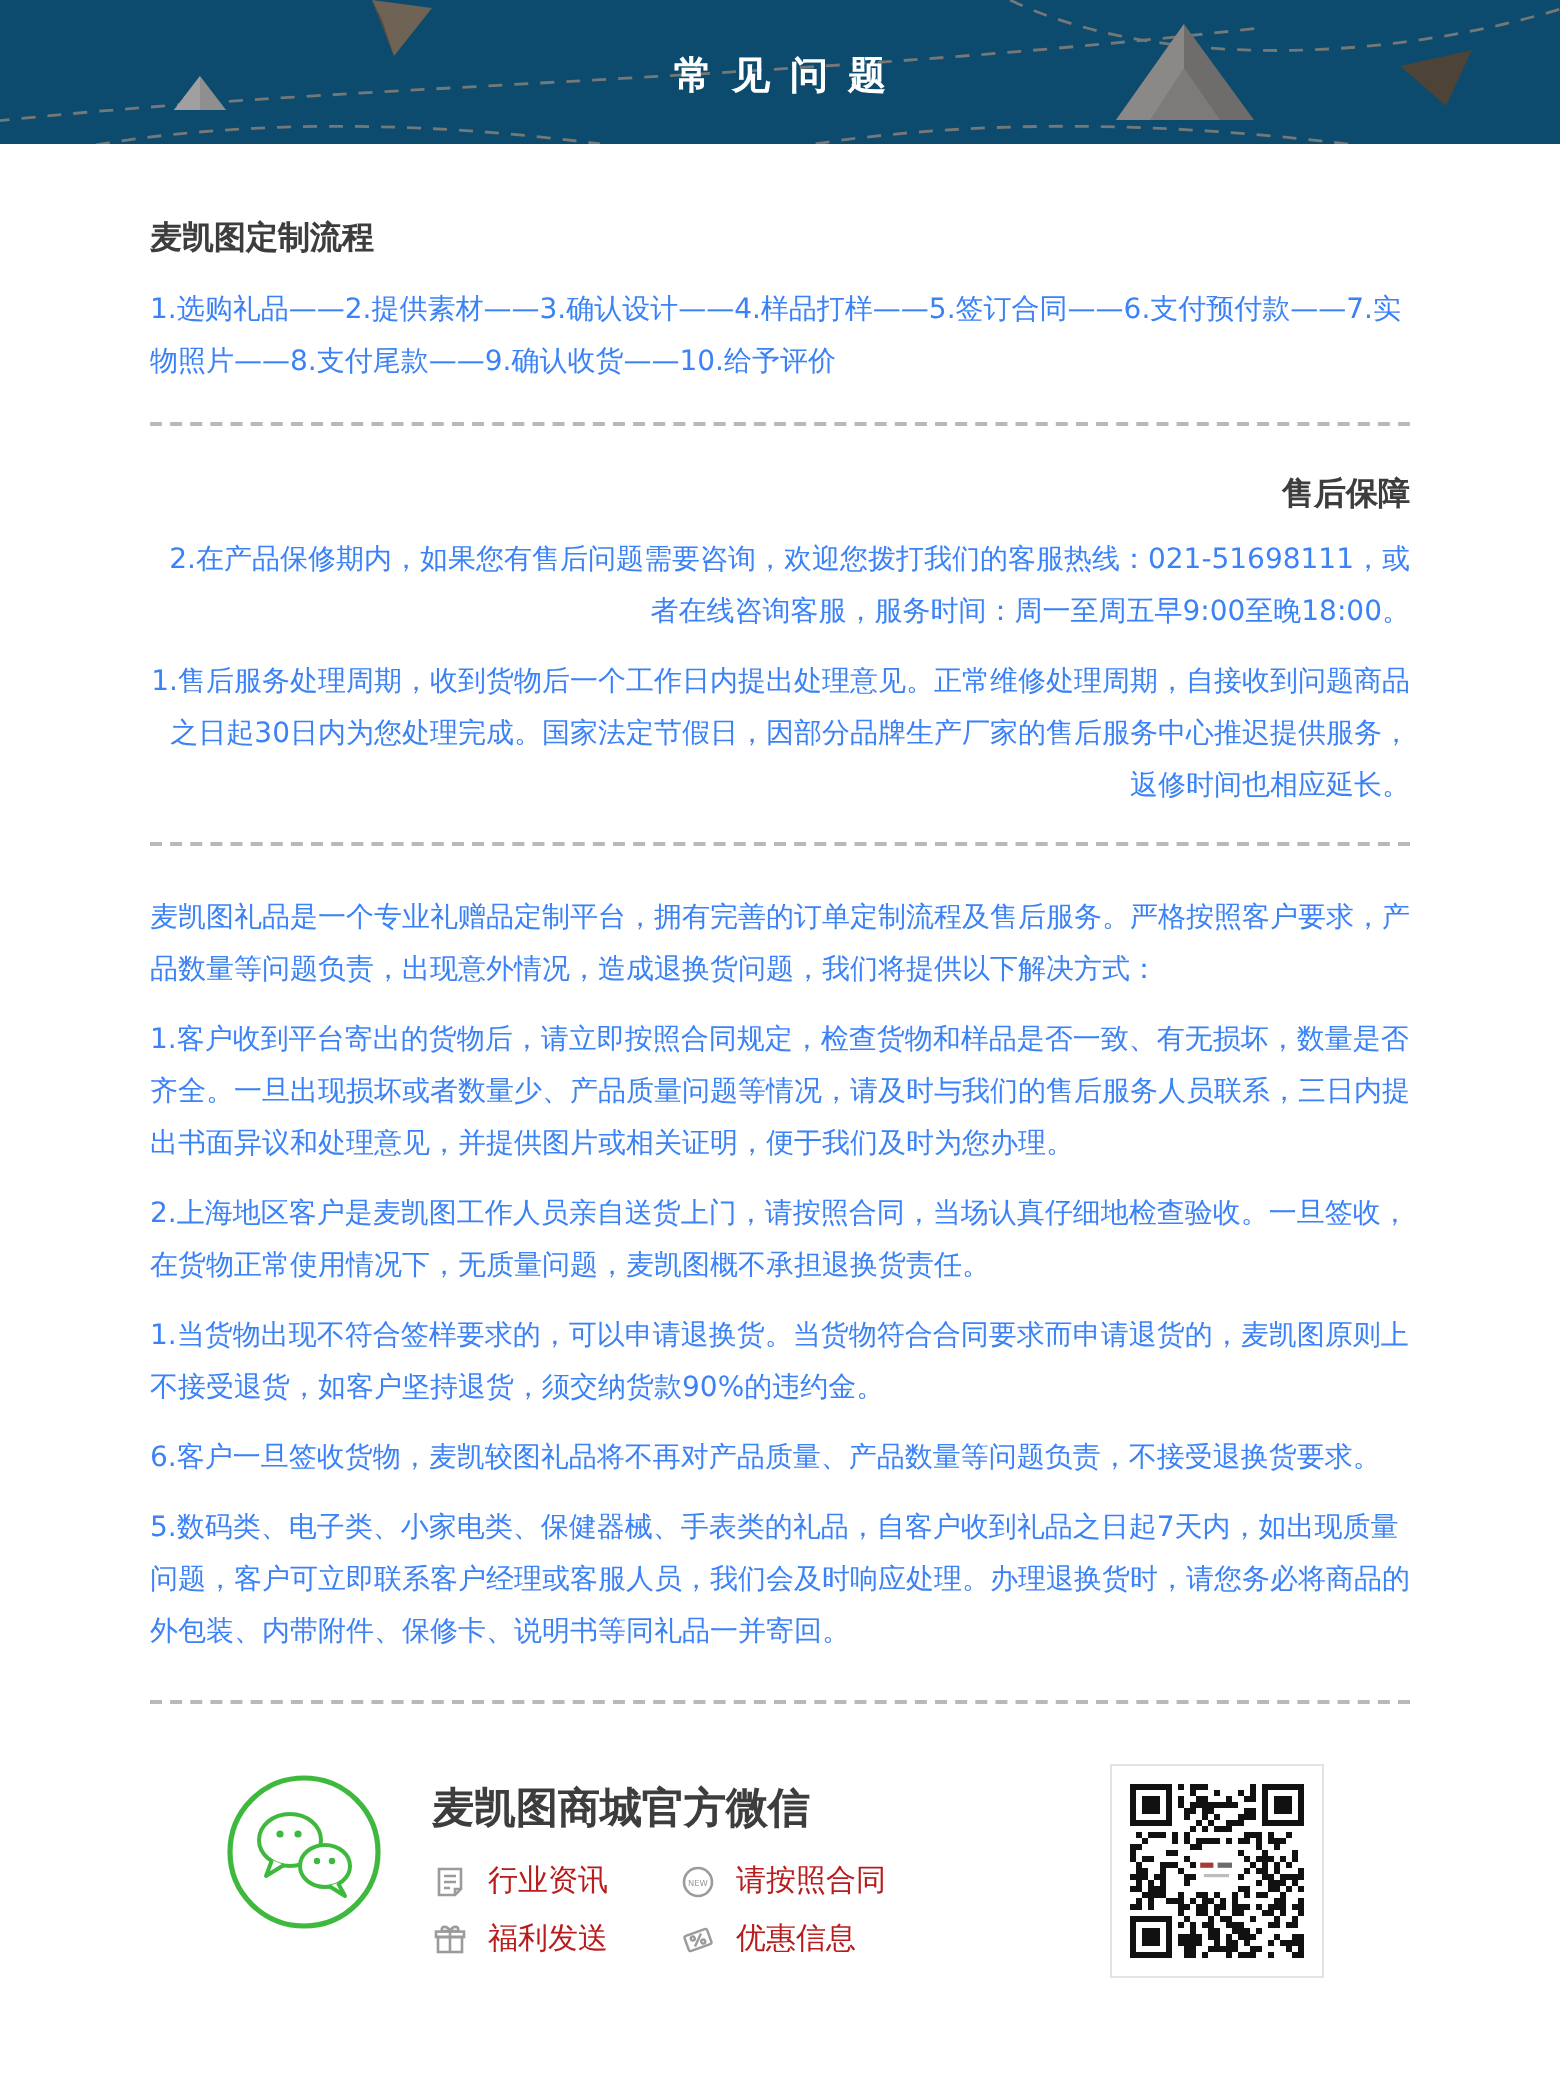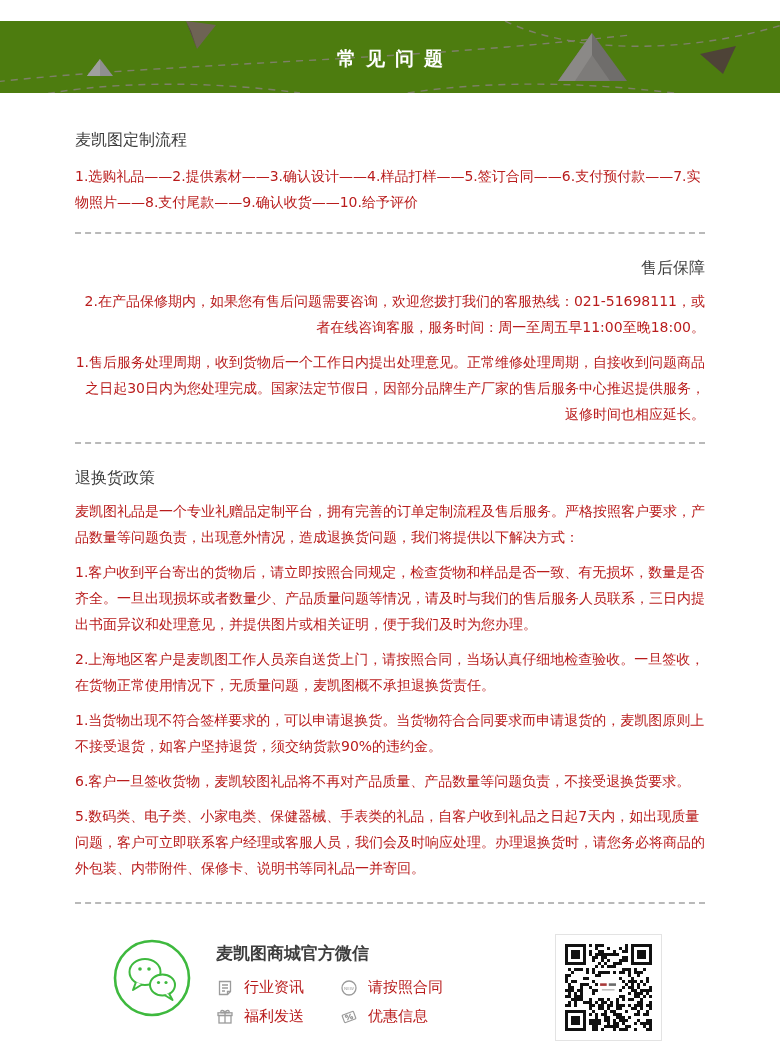--- a/index.html
+++ b/index.html
@@ -8,46 +8,45 @@
     height: 1050px;
     background: #ffffff;
     font-family: "DejaVu Sans", "Liberation Sans", sans-serif;
     overflow: hidden;
     position: relative;
   }
   
   .banner {
     position: relative;
     height: 72px;
-    background: #4d7c0f;
+    background: #0c4a6e;
     overflow: hidden;
-    margin-top: 21px;
   }
   .banner-deco { position: absolute; inset: 0; }
   .banner-title {
     position: absolute;
     left: 0; right: 0; top: 25px;
     text-align: center;
     color: #ffffff;
     font-size: 19px;
     font-weight: bold;
     letter-spacing: 10px;
     text-indent: 10px;
   }
   
   main { padding: 0 75px; }
   .section-heading {
     font-size: 16px;
-    font-weight: normal;
+    font-weight: bold;
     color: #3d3d3d;
     line-height: 22px;
   }
   .body-text {
     font-size: 14px;
-    color: #b91c1c;
+    color: #3b82f6;
     line-height: 26px;
     margin-top: 9px;
   }
   .sec-process { margin-top: 36px; }
   .sec-process .body-text { margin-top: 12px; }
   .divider {
     border: none;
     border-top: 2px dashed #b9b9b9;
     height: 0;
   }
@@ -59,21 +58,21 @@
   
   .footer {
     display: flex;
     align-items: flex-start;
     padding: 0 118px 0 112px;
     margin-top: 22px;
   }
   .wechat-logo { width: 80px; height: 80px; margin-top: 12px; flex: none; }
   .wechat-info { margin-left: 24px; }
   .wechat-title {
-    font-size: 17px;
+    font-size: 21px;
     font-weight: bold;
     color: #3d3d3d;
     margin-top: 16px;
   }
   .wechat-grid {
     margin-top: 13px;
     display: grid;
     grid-template-columns: auto auto;
     column-gap: 24px;
     row-gap: 10px;
@@ -125,28 +124,27 @@
 
   <section class="sec-process">
     <h2 class="section-heading">麦凯图定制流程</h2>
     <p class="body-text">1.选购礼品——2.提供素材——3.确认设计——4.样品打样——5.签订合同——6.支付预付款——7.实物照片——8.支付尾款——9.确认收货——10.给予评价</p>
   </section>
 
   <hr class="divider divider-1">
 
   <section class="sec-aftersale">
     <h2 class="section-heading">售后保障</h2>
-    <p class="body-text">2.在产品保修期内，如果您有售后问题需要咨询，欢迎您拨打我们的客服热线：021-51698111，或者在线咨询客服，服务时间：周一至周五早11:00至晚18:00。</p>
+    <p class="body-text">2.在产品保修期内，如果您有售后问题需要咨询，欢迎您拨打我们的客服热线：021-51698111，或者在线咨询客服，服务时间：周一至周五早9:00至晚18:00。</p>
     <p class="body-text">1.售后服务处理周期，收到货物后一个工作日内提出处理意见。正常维修处理周期，自接收到问题商品之日起30日内为您处理完成。国家法定节假日，因部分品牌生产厂家的售后服务中心推迟提供服务，返修时间也相应延长。</p>
   </section>
 
   <hr class="divider divider-2">
 
   <section class="sec-return">
-    <h2 class="section-heading">退换货政策</h2>
     <p class="body-text">麦凯图礼品是一个专业礼赠品定制平台，拥有完善的订单定制流程及售后服务。严格按照客户要求，产品数量等问题负责，出现意外情况，造成退换货问题，我们将提供以下解决方式：</p>
     <p class="body-text">1.客户收到平台寄出的货物后，请立即按照合同规定，检查货物和样品是否一致、有无损坏，数量是否齐全。一旦出现损坏或者数量少、产品质量问题等情况，请及时与我们的售后服务人员联系，三日内提出书面异议和处理意见，并提供图片或相关证明，便于我们及时为您办理。</p>
     <p class="body-text">2.上海地区客户是麦凯图工作人员亲自送货上门，请按照合同，当场认真仔细地检查验收。一旦签收，在货物正常使用情况下，无质量问题，麦凯图概不承担退换货责任。</p>
     <p class="body-text">1.当货物出现不符合签样要求的，可以申请退换货。当货物符合合同要求而申请退货的，麦凯图原则上不接受退货，如客户坚持退货，须交纳货款90%的违约金。</p>
     <p class="body-text">6.客户一旦签收货物，麦凯较图礼品将不再对产品质量、产品数量等问题负责，不接受退换货要求。</p>
     <p class="body-text">5.数码类、电子类、小家电类、保健器械、手表类的礼品，自客户收到礼品之日起7天内，如出现质量问题，客户可立即联系客户经理或客服人员，我们会及时响应处理。办理退换货时，请您务必将商品的外包装、内带附件、保修卡、说明书等同礼品一并寄回。</p>
   </section>
 
   <hr class="divider divider-3">
 

